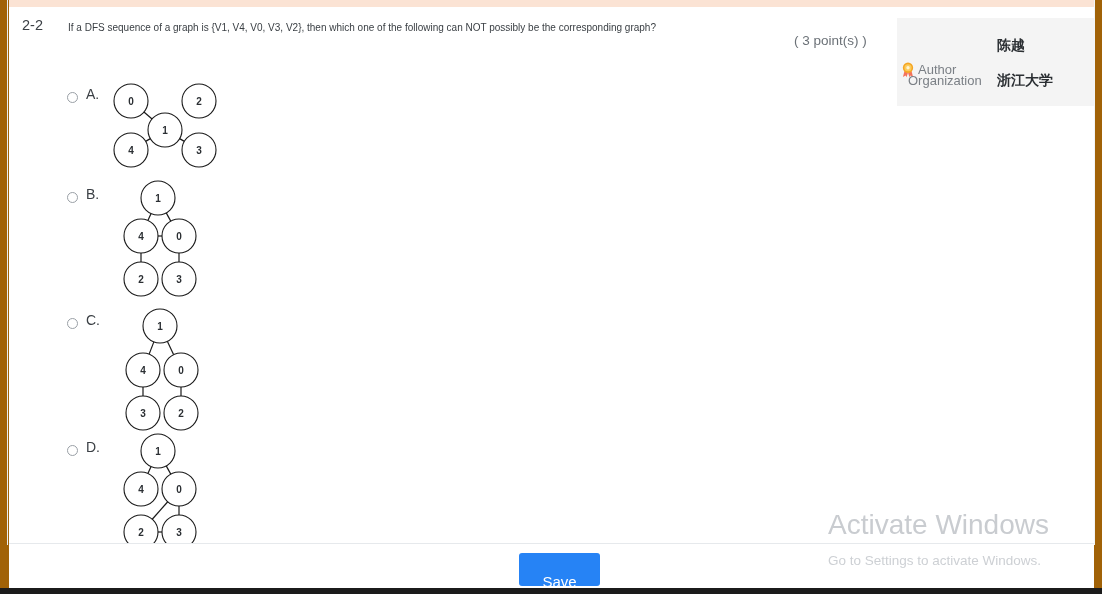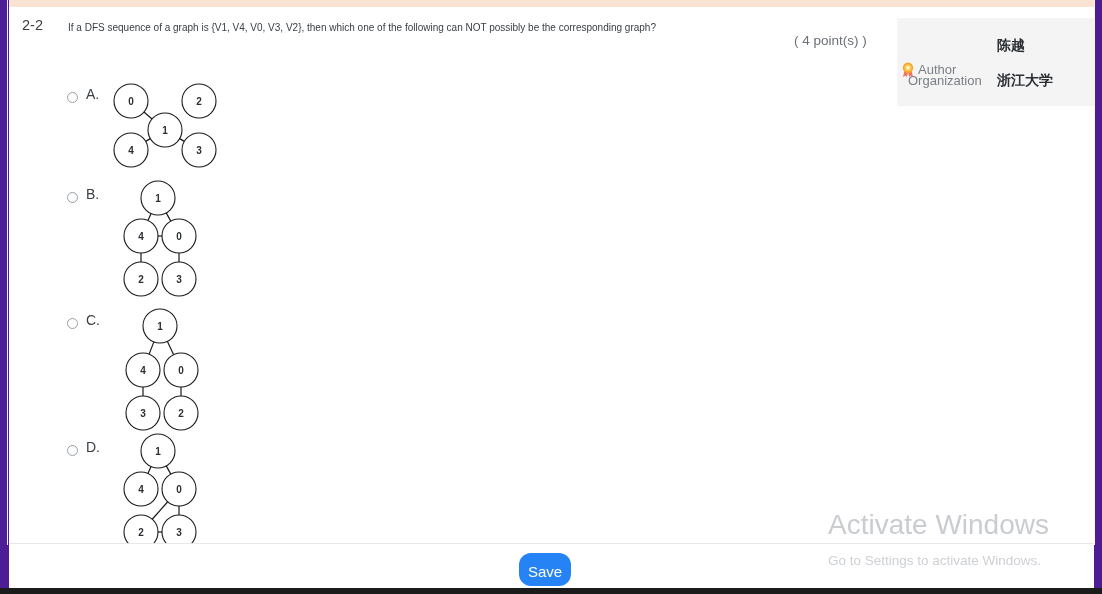--- a/index.html
+++ b/index.html
@@ -2,21 +2,21 @@
 <html><head>
 <meta charset="utf-8">
 <style>
   html,body{margin:0;padding:0;}
   body{
     width:1102px;height:594px;overflow:hidden;
     background:#ffffff;
     font-family:"Liberation Sans","DejaVu Sans",sans-serif;
     -webkit-font-smoothing:antialiased;
   }
-  .app{position:relative;width:1102px;height:594px;background:#4c1d95;text-decoration:underline;}
+  .app{position:relative;width:1102px;height:594px;background:#a16207;text-decoration:underline;}
 
   
   .page-frame{
     position:absolute;left:7px;top:0;width:1px;height:545px;
     background:#e8eef2;
   }
   .page-frame-r{
     position:absolute;left:1094px;top:0;width:1px;height:545px;
     background:#f2f5f7;
   }
@@ -88,24 +88,24 @@
   }
 
   
   .content-bottom-line{
     position:absolute;left:9px;top:543px;width:1085px;height:1px;background:#e6e9ec;
   }
   .footer{
     position:absolute;left:9px;top:544px;width:1085px;height:44px;background:#ffffff;
   }
   .save-btn{
-    position:absolute;left:510px;top:9px;width:52px;height:33px;
-    background:#2683f5;color:#ffffff;border:none;border-radius:12px;
+    position:absolute;left:510px;top:9px;width:81px;height:33px;
+    background:#2683f5;color:#ffffff;border:none;border-radius:3px;
     font-family:"Liberation Sans","DejaVu Sans",sans-serif;
-    font-size:15px;cursor:pointer;padding:2px;line-height:33px;text-align:center;
+    font-size:15px;cursor:pointer;padding:12px;line-height:33px;text-align:center;
   }
   .bottom-bar{
     position:absolute;left:0;top:588px;width:1102px;height:6px;background:#1b1b1b;
   }
 
   
   .watermark{position:absolute;left:828px;top:512px;width:260px;pointer-events:none;}
   .wm-title{font-size:28px;color:#c9ccd0;line-height:26px;white-space:nowrap;}
   .wm-sub{font-size:13.5px;color:#cdd0d4;line-height:18px;white-space:nowrap;margin-top:14px;}
 </style>
@@ -116,21 +116,21 @@
 
   <div class="top-strip"></div>
   <div class="page-frame"></div>
   <div class="page-frame-r"></div>
 
   <div class="content">
 
     <div class="q-head">
       <div class="q-num">2-2</div>
       <div class="q-text">If a DFS sequence of a graph is {V1, V4, V0, V3, V2}, then which one of the following can NOT possibly be the corresponding graph?</div>
-      <div class="q-points">( 4 point(s) )</div>
+      <div class="q-points">( 3 point(s) )</div>
     </div>
 
     <div class="author-box">
       <div class="author-row r1">
         <svg class="medal-icon" viewBox="0 0 16 18">
           <path d="M4 10 L2.2 17 L5.3 15.4 L6.3 17.4 L8 12 Z" fill="#f4725b"></path>
           <path d="M12 10 L13.8 17 L10.7 15.4 L9.7 17.4 L8 12 Z" fill="#f4725b"></path>
           <circle cx="8" cy="6.4" r="5.9" fill="#f5a623"></circle>
           <circle cx="8" cy="6.4" r="4.1" fill="#fbcb5c"></circle>
           <circle cx="8" cy="6.4" r="1.9" fill="#fff4d2"></circle>

